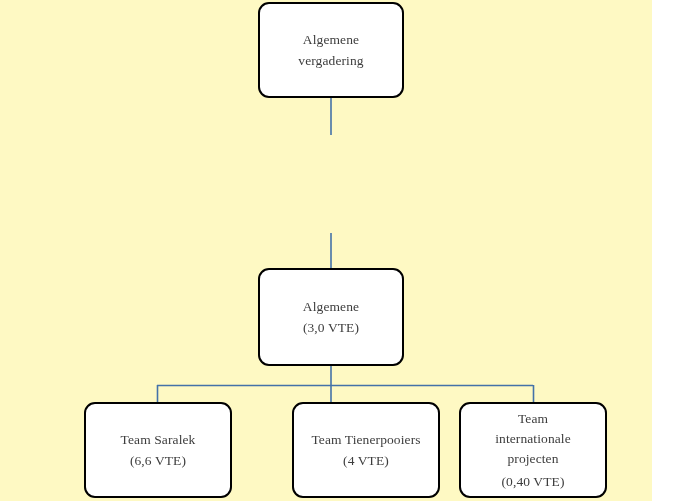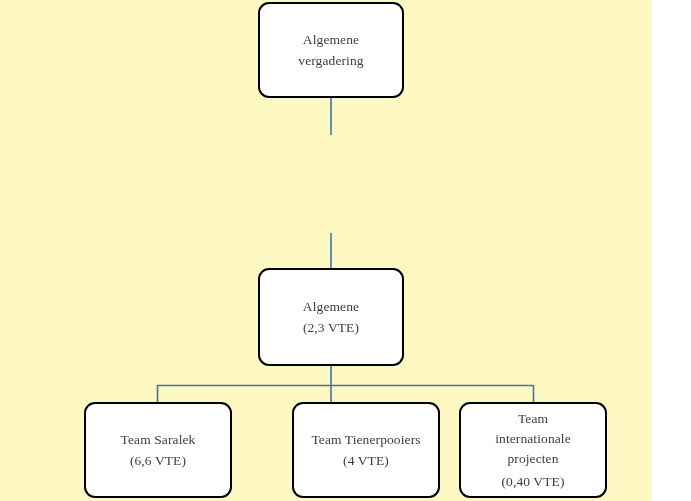--- a/index.html
+++ b/index.html
@@ -80,21 +80,21 @@
   </svg>
 
   <div class="node" id="node-algemene-vergadering">
     <span class="line">Algemene</span>
     <span class="line">vergadering</span>
   </div>
 
 
   <div class="node" id="node-directie">
     <span class="line">Algemene</span>
-    <span class="line">(2,3 VTE)</span>
+    <span class="line">(3,0 VTE)</span>
   </div>
 
   <div class="node" id="node-team-saralek">
     <span class="line">Team Saralek</span>
     <span class="line">(6,6 VTE)</span>
   </div>
 
   <div class="node" id="node-team-tienerpooiers">
     <span class="line">Team Tienerpooiers</span>
     <span class="line">(4 VTE)</span>

